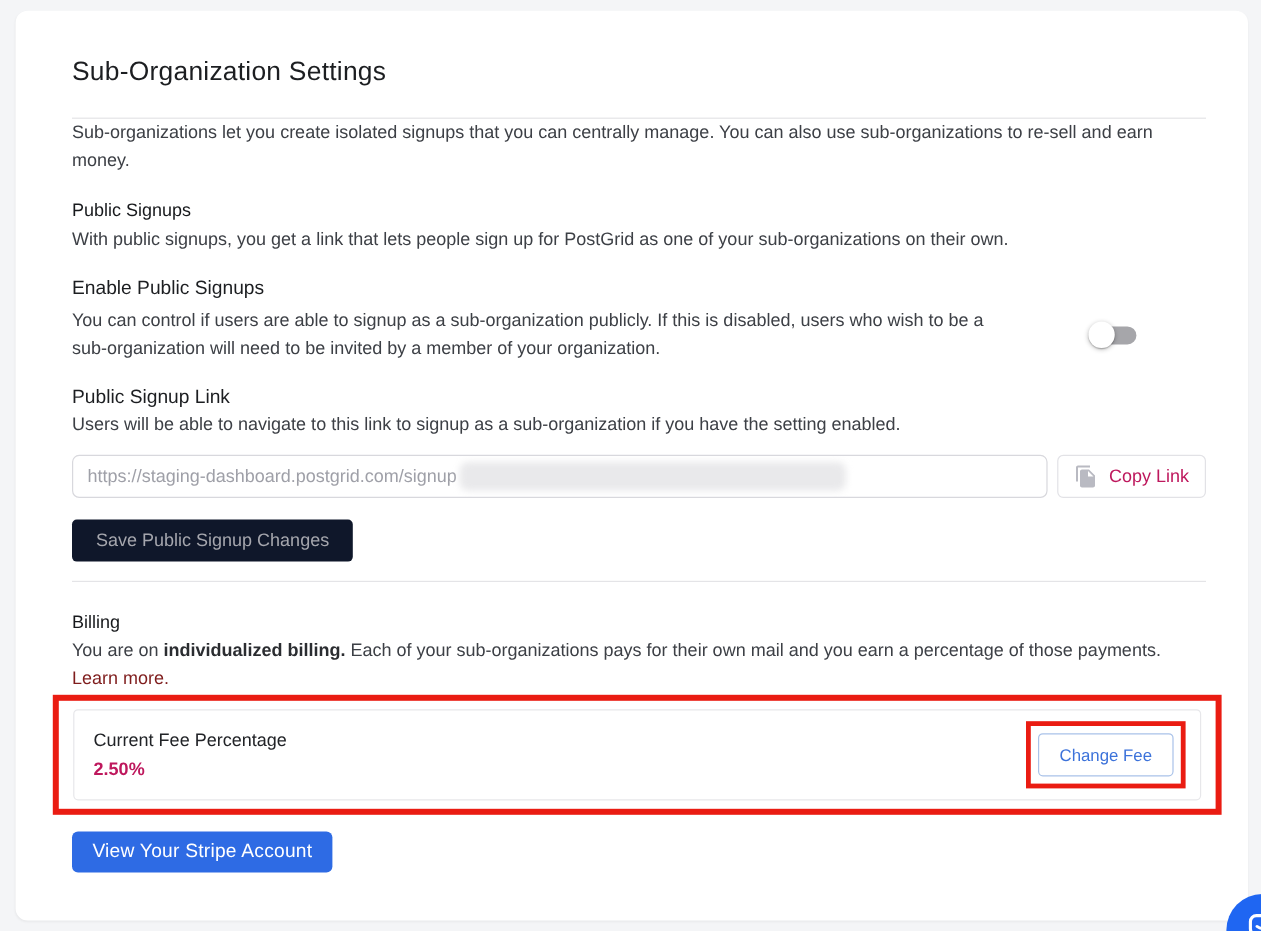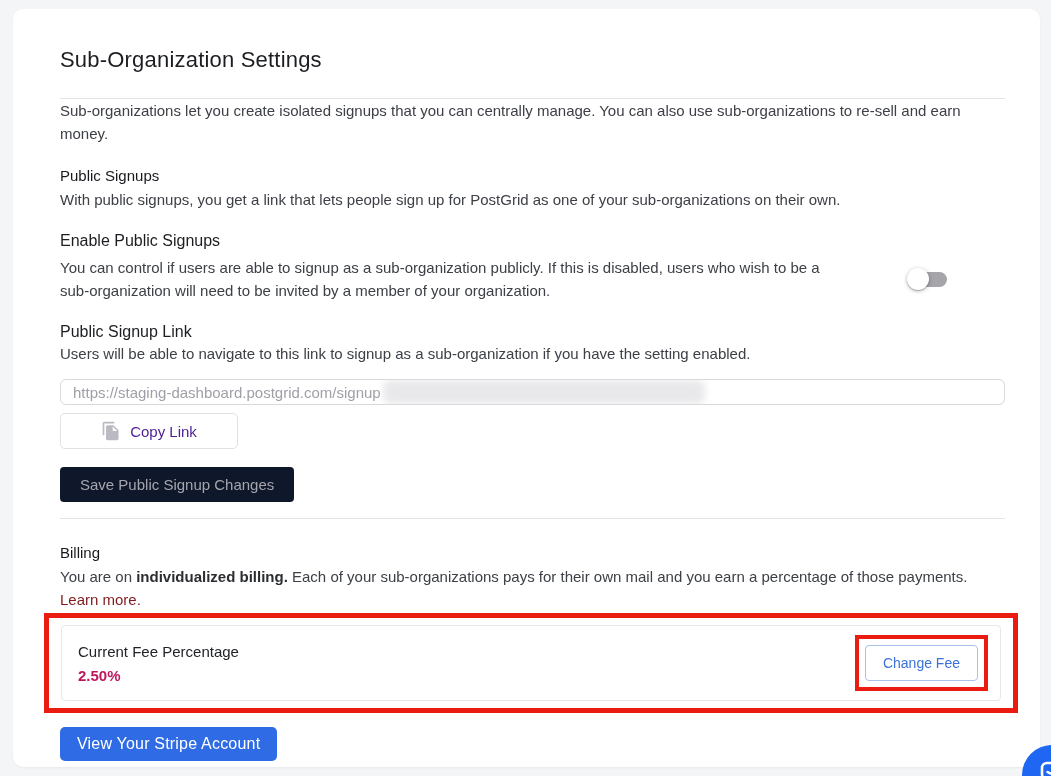--- a/index.html
+++ b/index.html
@@ -48,35 +48,35 @@
   .switch .track {
     position:absolute; left:0; top:5px; width:38px; height:15px;
     border-radius:8px; background:#a6a6aa;
   }
   .switch .thumb {
     position:absolute; left:-2px; top:1px; width:22px; height:22px; border-radius:50%;
     background:#ffffff;
     box-shadow:0 1px 1px rgba(0,0,0,0.22), 0 1px 4px rgba(0,0,0,0.28);
   }
 
-  .link-row { display:flex; align-items:stretch; gap:8px; margin-top:14px;flex-direction:column; }
+  .link-row { display:flex; align-items:stretch; gap:8px; margin-top:14px; }
   .url-input {
     flex:1; height:36px; box-sizing:border-box;
     border:1px solid #d8d8dd; border-radius:6px; background:#fff;
     display:flex; align-items:center; padding:0 12px; overflow:hidden; cursor:text;
   }
   .url-text { font-size:15px; color:#9fa0a8; white-space:nowrap; }
   .url-redaction {
     width:322px; height:24px; margin-left:2px; flex-shrink:0;
     background:#e9e9eb; border-radius:7px; filter:blur(3px);
   }
   .copy-btn {
-    width:178px; height:36px; box-sizing:border-box;
+    width:124px; height:36px; box-sizing:border-box;
     border:1px solid #e2e2e6; border-radius:5px; background:#fff;
-    color:#4c1d95; font-size:15px; font-family:inherit;
+    color:#be185d; font-size:15px; font-family:inherit;
     display:flex; align-items:center; justify-content:center; gap:9px; cursor:pointer;
   }
   .copy-btn svg { display:block; }
 
   .save-btn {
     margin-top:18px; height:35px; padding:0 20px;
     background:#0f172a; border:none; border-radius:4px;
     color:#a5a6ad; font-size:15px; font-family:inherit; cursor:default;
   }
 

